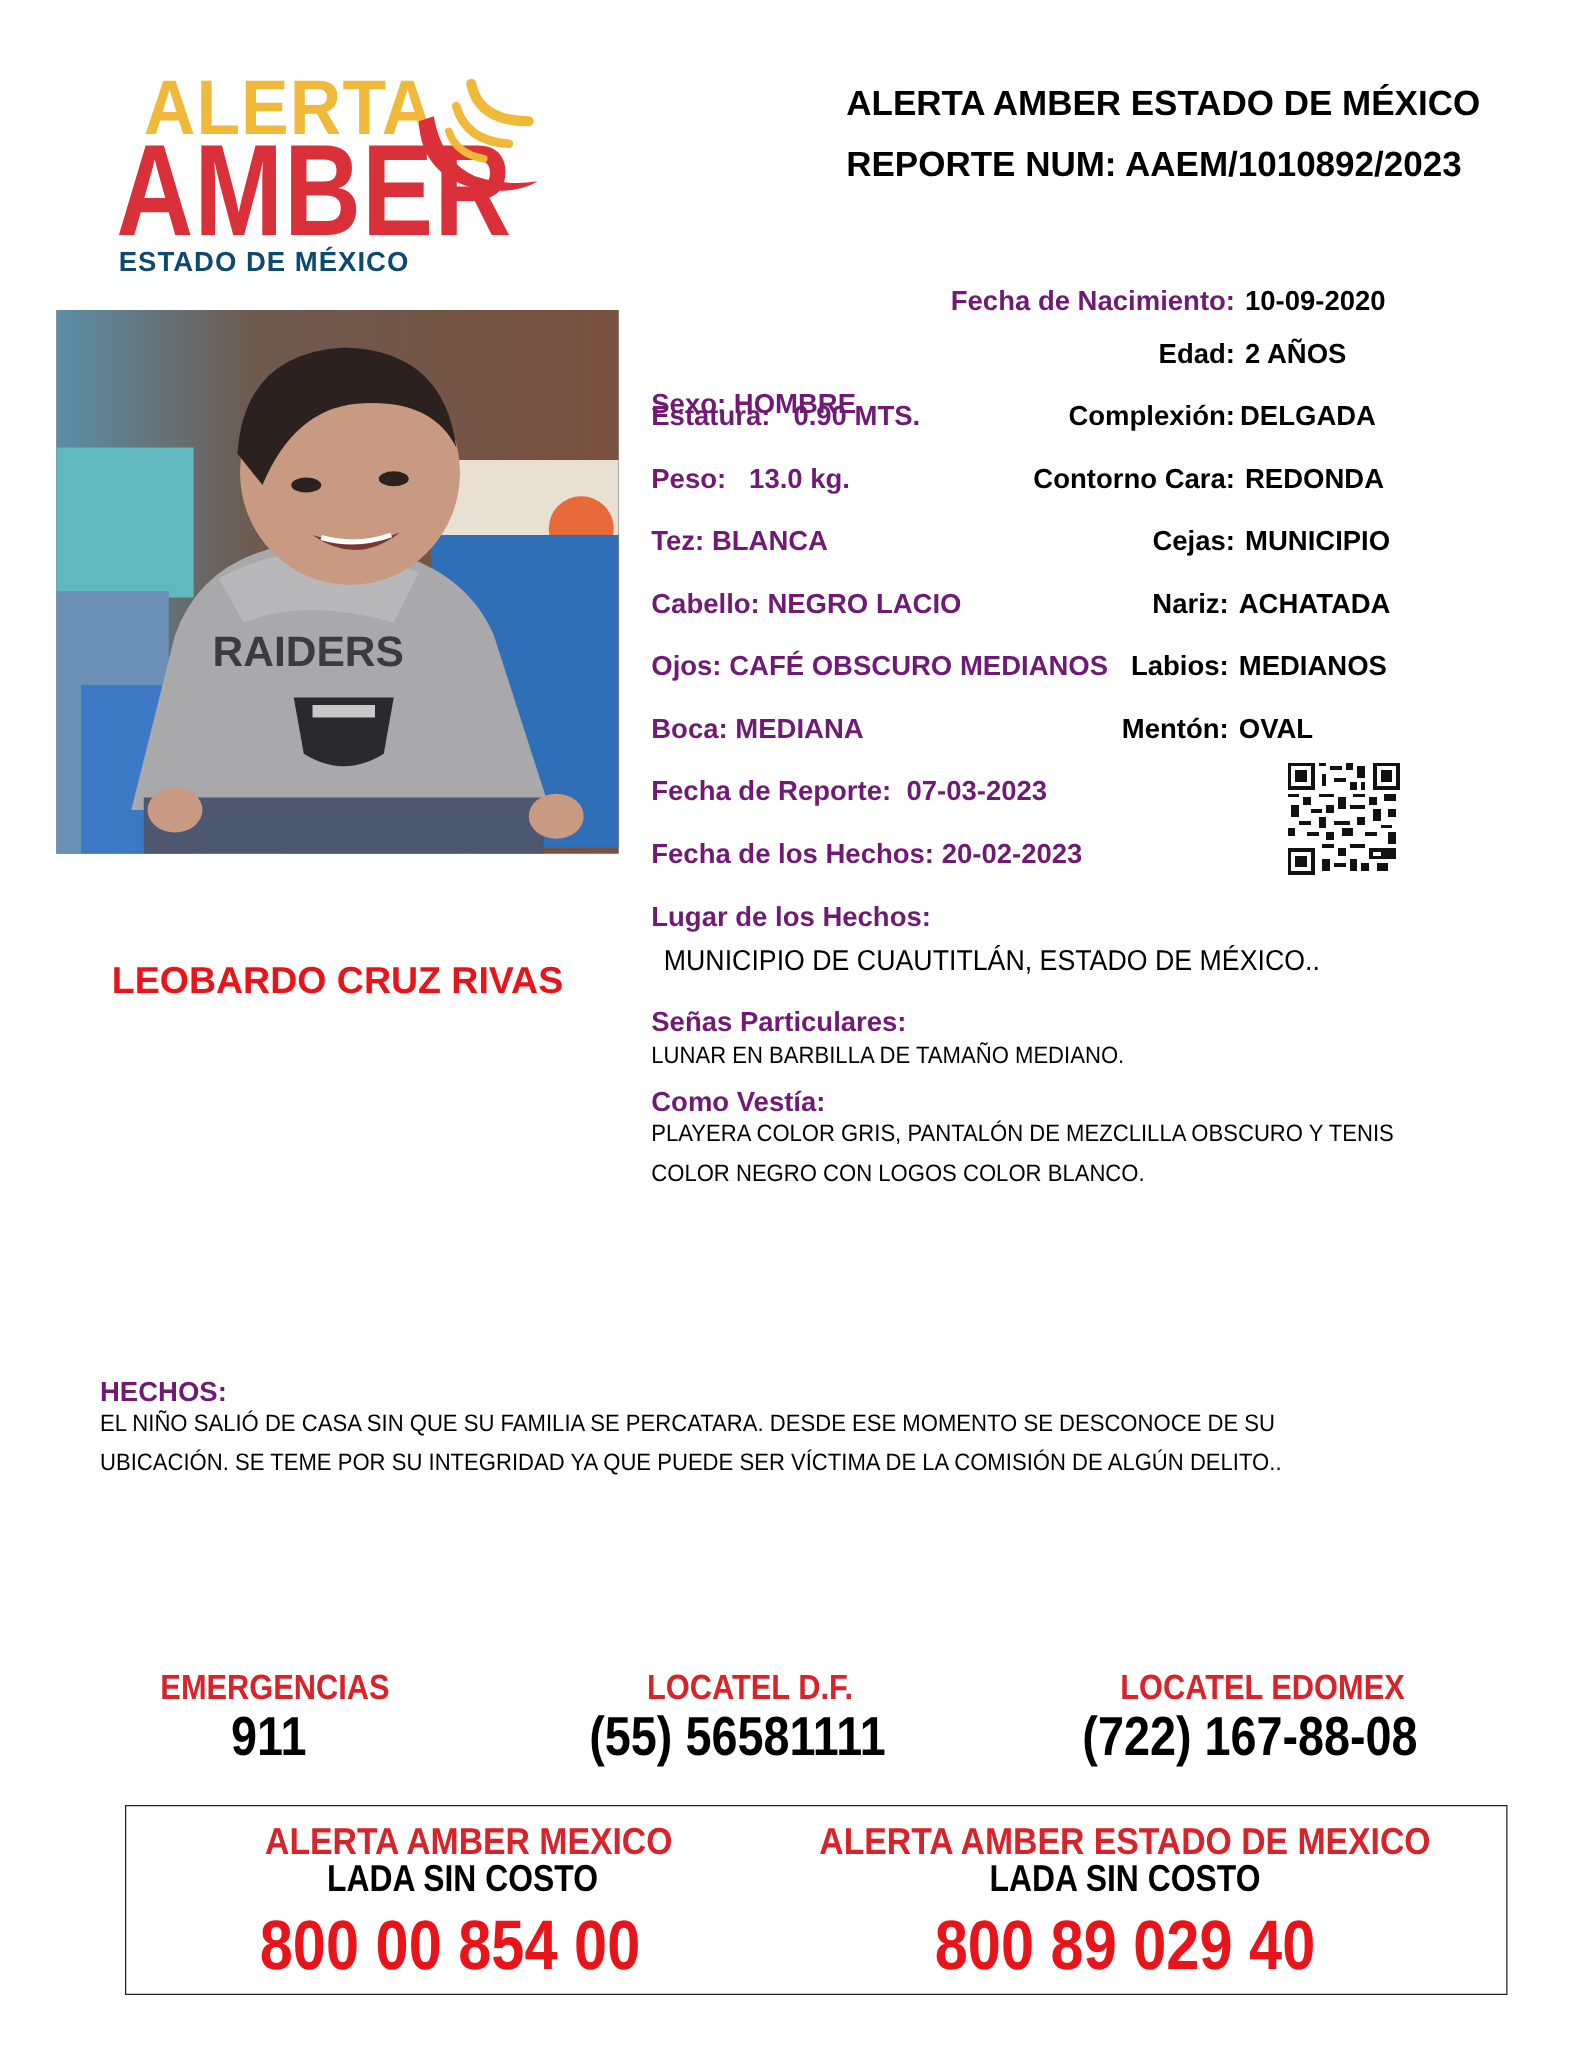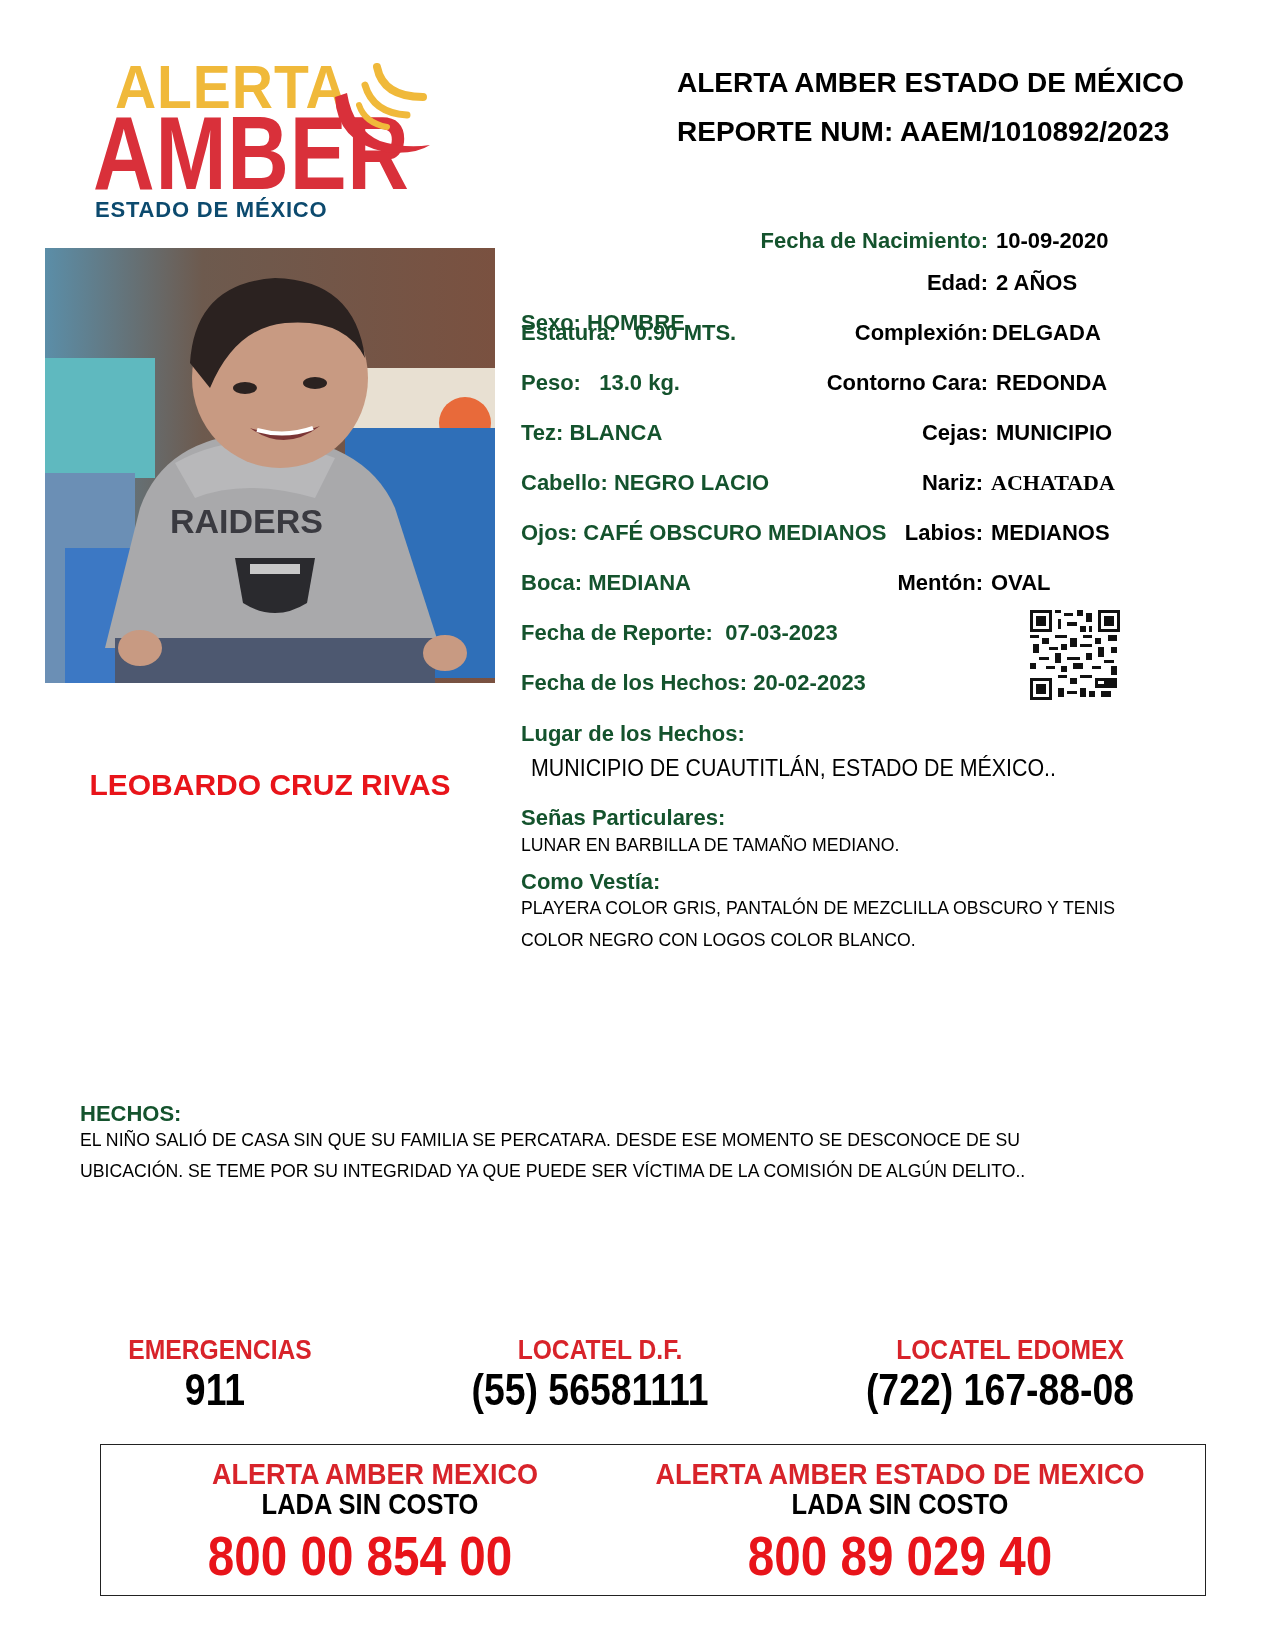--- a/index.html
+++ b/index.html
@@ -15,21 +15,21 @@
   .logo-swoosh { position:absolute; left:235px; top:0px; width:110px; height:110px; }
 
   
   .hdr { position:absolute; left:677px; font-weight:bold; font-size:28px; line-height:32px; color:#000; white-space:nowrap; }
 
   
   .photo { position:absolute; left:45px; top:248px; width:450px; height:435px; overflow:hidden; background:#8a7a72; }
   .child-name { position:absolute; left:45px; width:450px; top:768px; text-align:center; color:#e8141a; font-weight:bold; font-size:30px; line-height:34px; }
 
   
-  .lbl { font-weight:bold; font-size:22px; line-height:26px; color:#14532d; }
+  .lbl { font-weight:bold; font-size:22px; line-height:26px; color:#701a75; }
   .rcol { position:absolute; font-weight:bold; font-size:22px; line-height:26px; white-space:nowrap; }
   .rcol .k { position:absolute; right:0; text-align:right; }
   .rcol .v { position:absolute; left:0; }
 
   .thin { font-family:"Liberation Sans", sans-serif; font-size:19px; line-height:22px; transform:scaleX(0.93); transform-origin:left top; }
   .thin-lg { font-size:23px; line-height:26px; }
 
   .qr { position:absolute; left:1030px; top:610px; width:90px; height:90px; }
 
   
@@ -151,21 +151,21 @@
 <div class="rcol" style="left:0; top:370px; width:1275px;">
   <span class="k" style="right:287px;">Contorno Cara:</span>
   <span class="v" style="left:996px;">REDONDA</span>
 </div>
 <div class="rcol" style="left:0; top:420px; width:1275px;">
   <span class="k" style="right:287px;">Cejas:</span>
   <span class="v" style="left:996px;">MUNICIPIO</span>
 </div>
 <div class="rcol" style="left:0; top:470px; width:1275px;">
   <span class="k" style="right:292px;">Nariz:</span>
-  <span class="v" style="left:991px;font-family:Liberation Serif, serif;">ACHATADA</span>
+  <span class="v" style="left:991px;">ACHATADA</span>
 </div>
 <div class="rcol" style="left:0; top:520px; width:1275px;">
   <span class="k" style="right:292px;">Labios:</span>
   <span class="v" style="left:991px;">MEDIANOS</span>
 </div>
 <div class="rcol" style="left:0; top:570px; width:1275px;">
   <span class="k" style="right:292px;">Mentón:</span>
   <span class="v" style="left:991px;">OVAL</span>
 </div>
 

